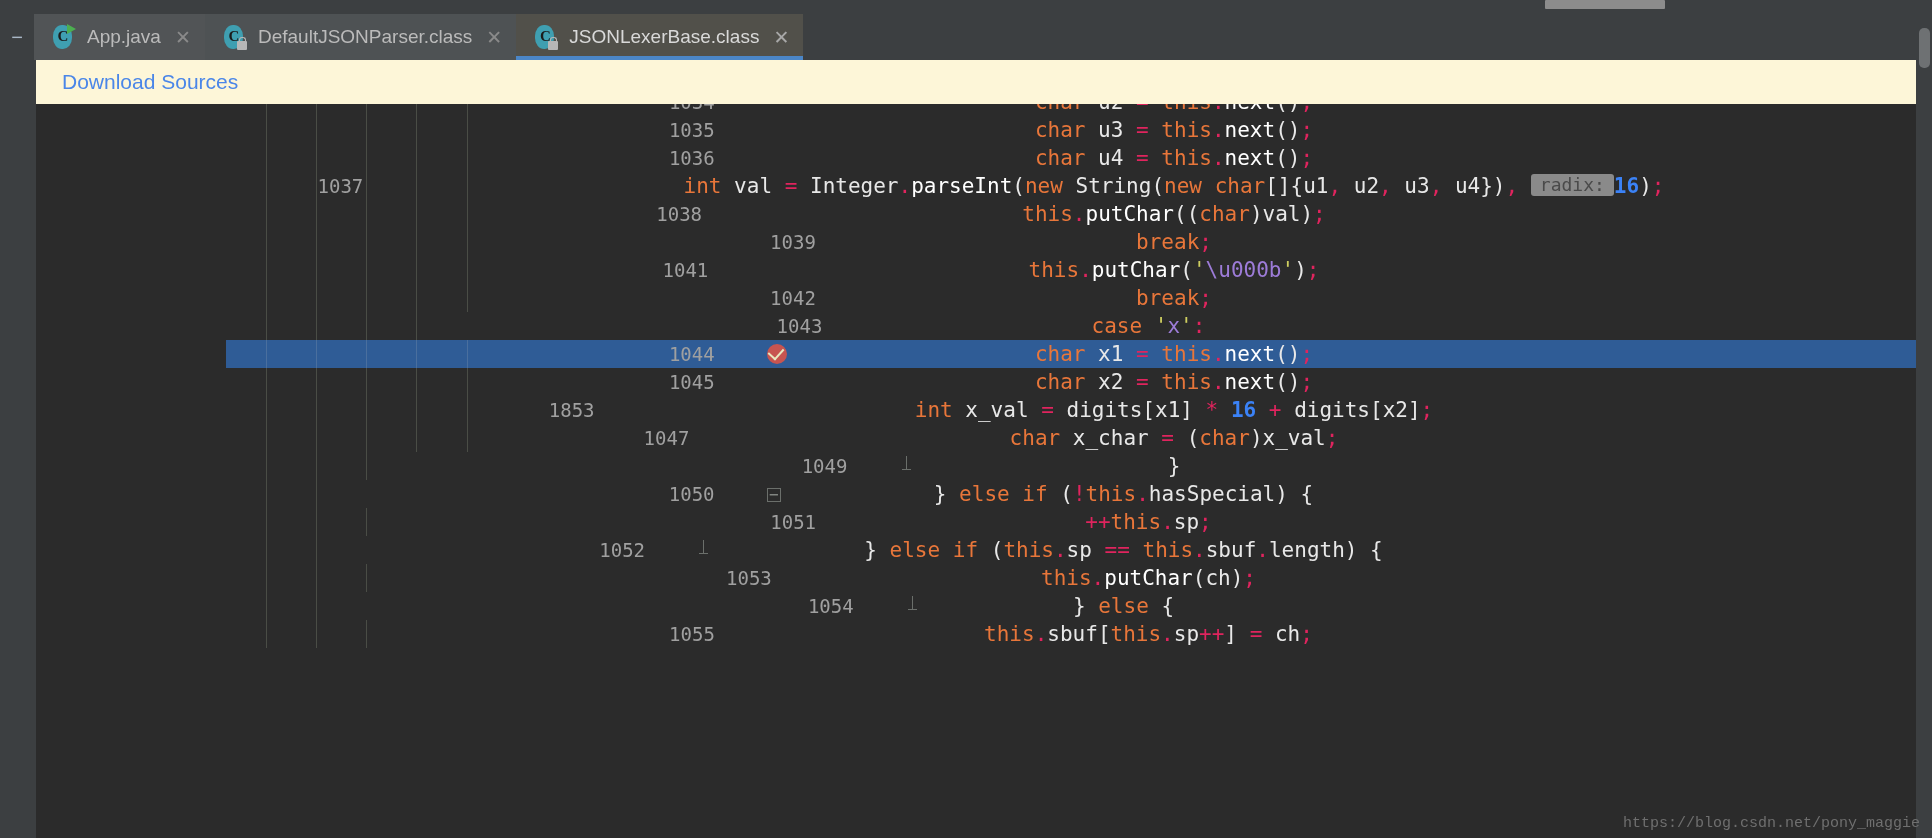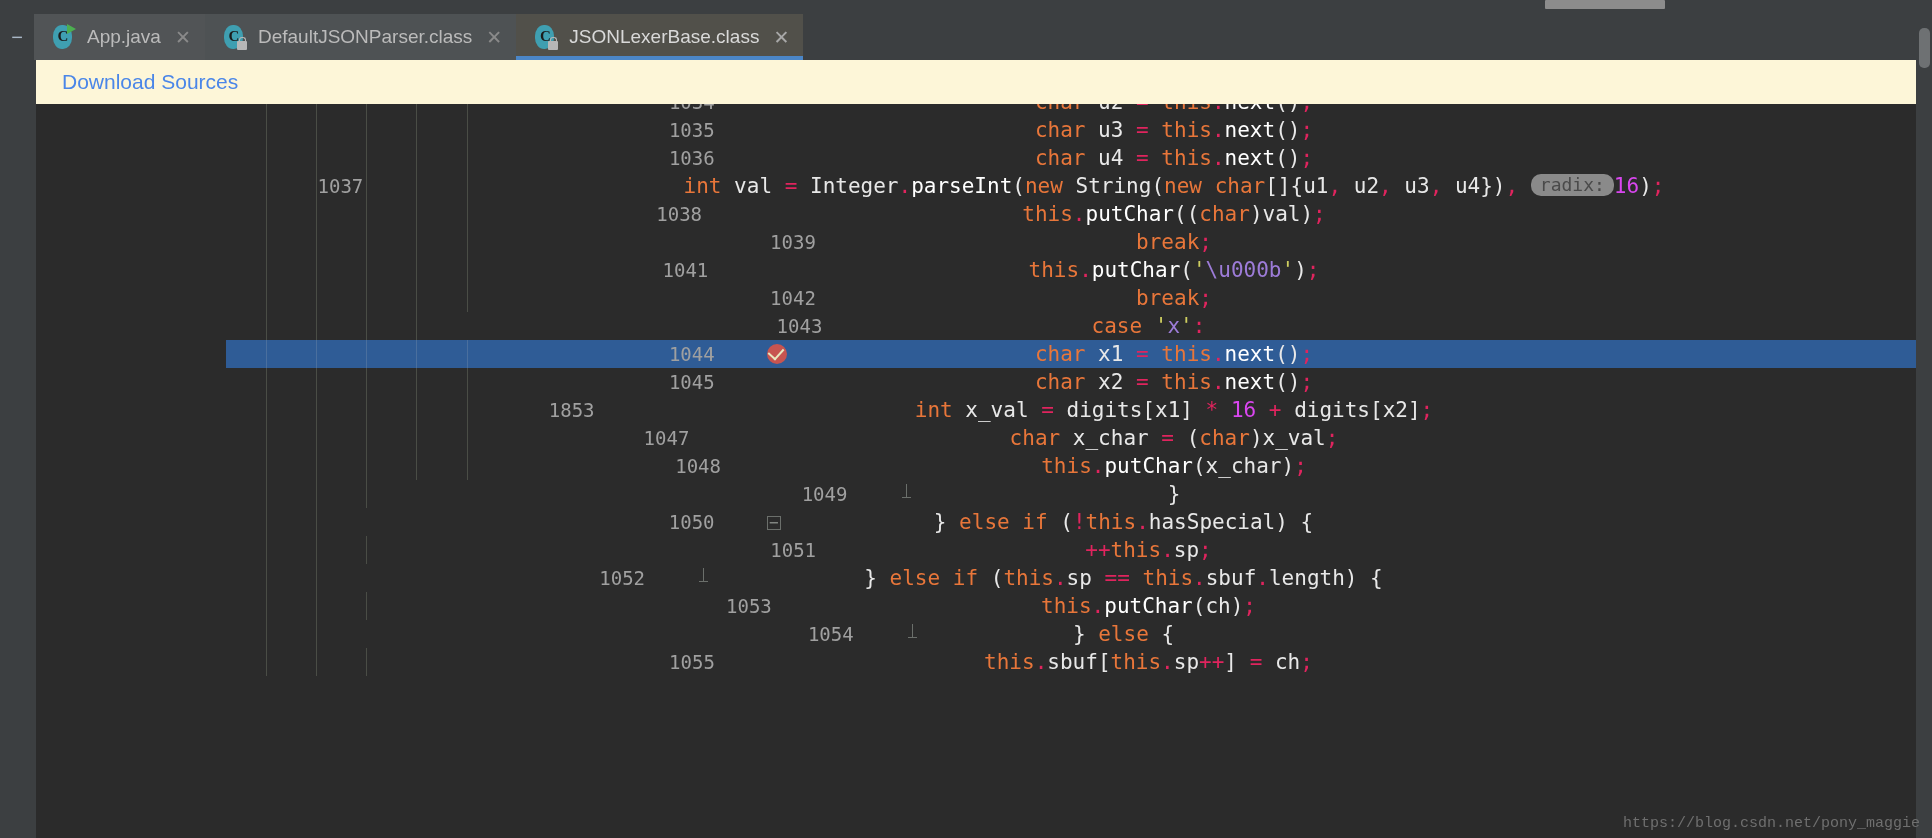--- a/index.html
+++ b/index.html
@@ -243,31 +243,31 @@
     font-size: 21px;
     letter-spacing: 0px;
     color: #a9b7c6;
     z-index: 2;
     padding-left: 0px;
   }
 
   
   .kw   { color: #e8763a; }   
   .op   { color: #e0245e; }   
-  .num  { color: #d946ef; }   
+  .num  { color: #3b82f6; font-weight: bold; }   
   .chr  { color: #9d7cd8; }   
   .chrq { color: #cfcf60; }   
   .meth { color: #ffffff; }   
   .punc { color: #e8e8e8; }   
 
   .hint {
     display: inline-block;
     background: #8a8a8a;
     color: #4a4a4a;
-    border-radius: 10px;
+    border-radius: 3px;
     padding: 0 9px;
     font-size: 18px;
     line-height: 22px;
     vertical-align: 2px;
     font-family: "DejaVu Sans Mono", monospace;
   }
 
   
   .vscroll {
     position: absolute; top: 14px; right: 0;
@@ -523,33 +523,20 @@
         <div class="indent-zone">
           <span class="iguide" style="left:40px"></span>
             <span class="iguide" style="left:90px"></span>
           <span class="iguide" style="left:140px"></span>
             <span class="iguide" style="left:190px"></span>
           <span class="iguide" style="left:241px"></span>
         </div>
         <div class="code"><span style="display:inline-block;width:190px"></span><span class="kw">char</span><span class="punc"> x_char </span><span class="op">=</span><span class="punc"> (</span><span class="kw">char</span><span class="punc">)x_val</span><span class="op">;</span></div>
       </div>
 
-      <div class="row">
-        <div class="gutter">
-          <span class="lineno">1048</span>
-        </div>
-        <div class="indent-zone">
-          <span class="iguide" style="left:40px"></span>
-            <span class="iguide" style="left:90px"></span>
-          <span class="iguide" style="left:140px"></span>
-            <span class="iguide" style="left:190px"></span>
-          <span class="iguide" style="left:241px"></span>
-        </div>
-        <div class="code"><span style="display:inline-block;width:190px"></span><span class="kw">this</span><span class="op">.</span><span class="meth">putChar</span><span class="punc">(x_char)</span><span class="op">;</span></div>
-      </div>
 
       <div class="row">
         <div class="gutter">
           <span class="lineno">1049</span>
           <span class="gutter-mark">
             <span class="fold-line" style="height:14px;top:0"></span>
             <span class="fold-end" style="top:13px"></span>
           </span>
         </div>
         <div class="indent-zone">

